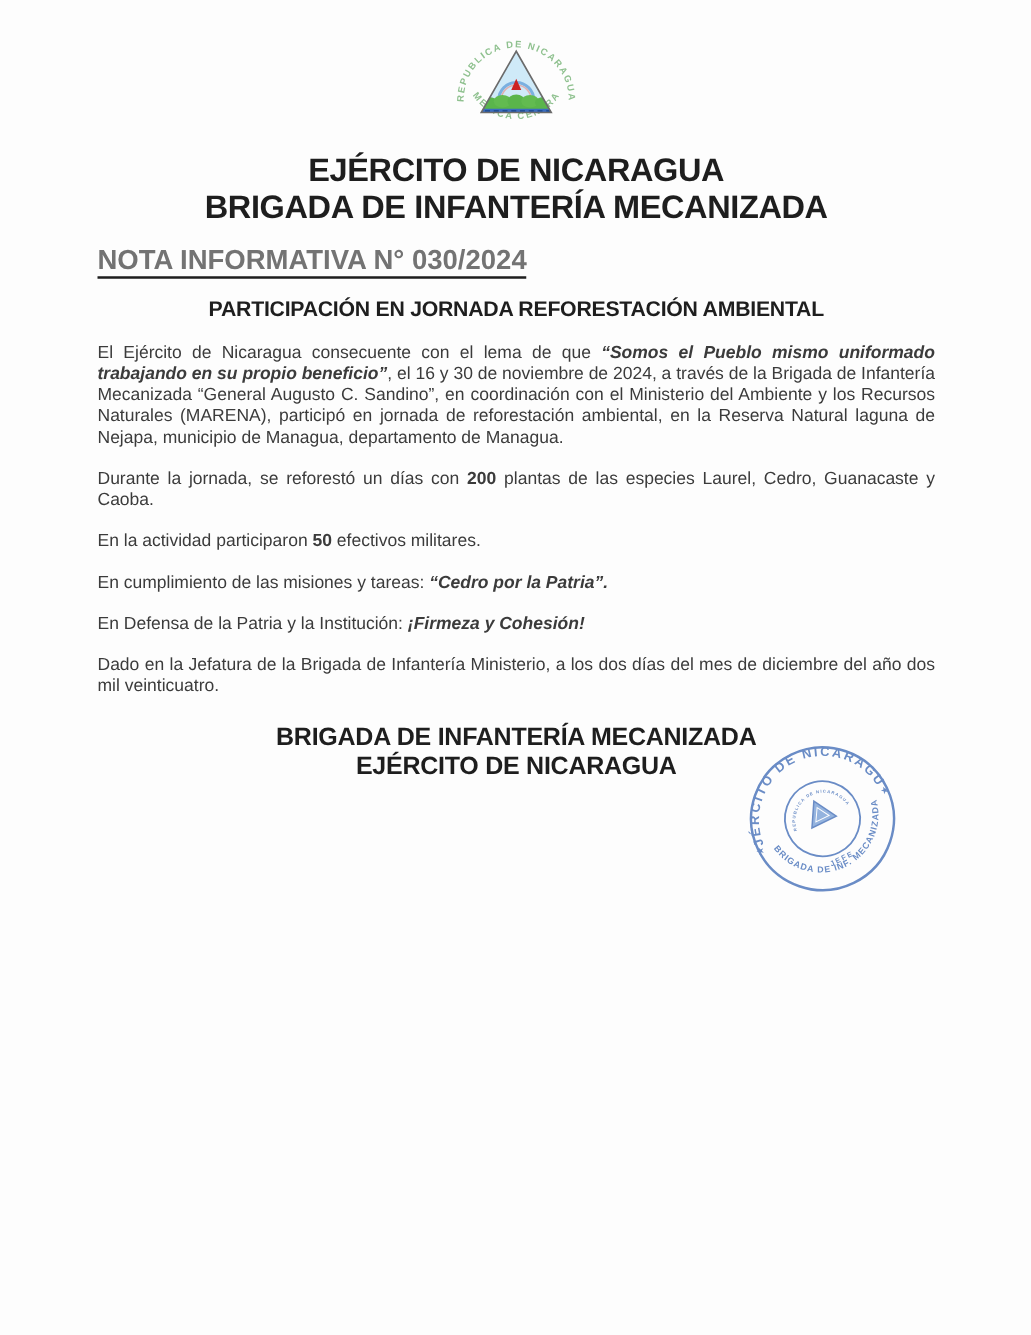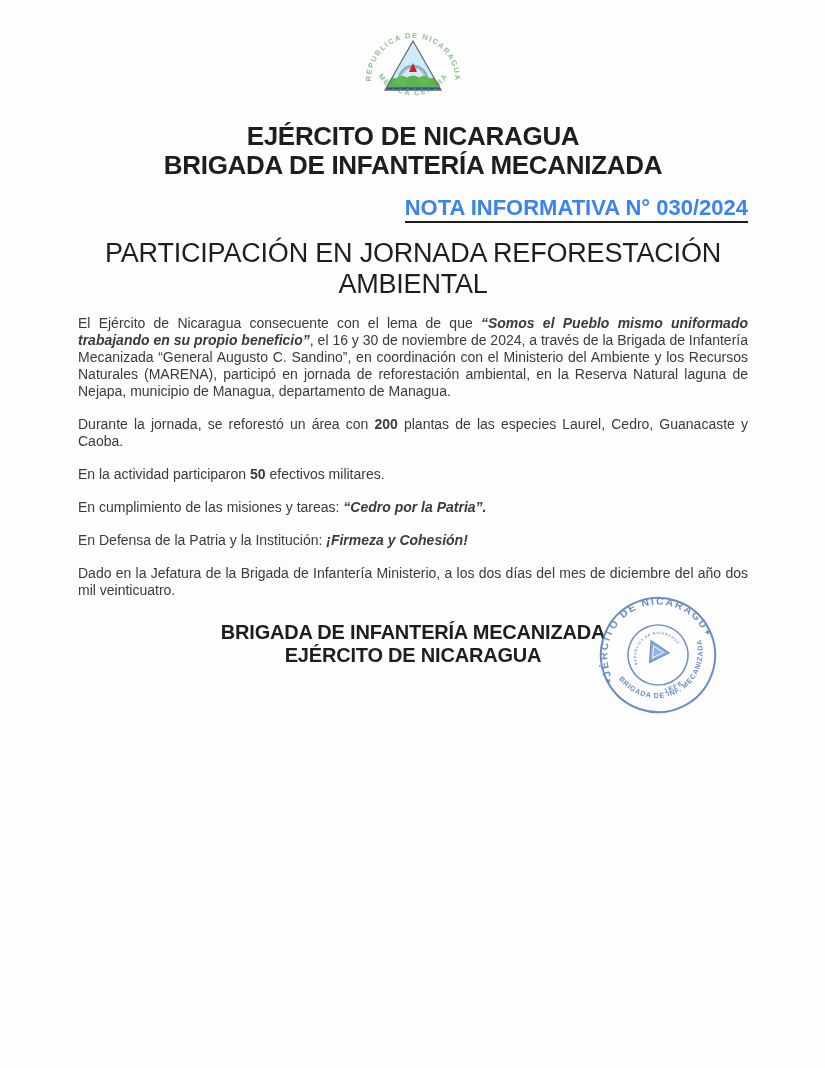--- a/index.html
+++ b/index.html
@@ -24,34 +24,34 @@
     margin-top: 4px;
     text-align: center;
     font-weight: bold;
     font-size: 26px;
     line-height: 29px;
     letter-spacing: -0.3px;
     color: #1e1e1e;
   }
   .nota-title {
     margin-top: 15px;
-    text-align: right;
+    text-align: left;
     font-weight: bold;
     font-size: 22px;
-    color: #3b82f6;
+    color: #737373;
   }
   .nota-title span {
     border-bottom: 2.5px solid #1e1e1e;
     padding-bottom: 1px;
   }
   .subject-title {
     margin-top: 17px;
     text-align: center;
-    font-weight: normal;
-    font-size: 27px;
+    font-weight: bold;
+    font-size: 17px;
     letter-spacing: -0.2px;
     color: #1e1e1e;
   }
   .para {
     margin-top: 16px;
     font-size: 14px;
     line-height: 17px;
     color: #3b3b3b;
     text-align: justify;
   }
@@ -121,21 +121,21 @@
     <div class="org-title">EJÉRCITO DE NICARAGUA</div>
     <div class="org-title" style="margin-top:0;">BRIGADA DE INFANTERÍA MECANIZADA</div>
 
     <div class="nota-title">
       <span>NOTA INFORMATIVA N° 030/2024</span>
     </div>
 
     <div class="subject-title">PARTICIPACIÓN EN JORNADA REFORESTACIÓN AMBIENTAL</div>
 
     <p class="para first"><span>El Ejército de Nicaragua consecuente con el lema de que </span><span class="seg-bi">“Somos el Pueblo mismo uniformado trabajando en su propio beneficio”</span><span>, el 16 y 30 de noviembre de 2024, a través de la Brigada de Infantería Mecanizada “General Augusto C. Sandino”, en coordinación con el Ministerio del Ambiente y los Recursos Naturales (MARENA), participó en jornada de reforestación ambiental, en la Reserva Natural laguna de Nejapa, municipio de Managua, departamento de Managua.</span></p>
-    <p class="para"><span>Durante la jornada, se reforestó un área con </span><span class="seg-b">200</span><span> plantas de las especies Laurel, Cedro, Guanacaste y Caoba.</span></p>
+    <p class="para"><span>Durante la jornada, se reforestó un días con </span><span class="seg-b">200</span><span> plantas de las especies Laurel, Cedro, Guanacaste y Caoba.</span></p>
     <p class="para"><span>En la actividad participaron </span><span class="seg-b">50</span><span> efectivos militares.</span></p>
     <p class="para"><span>En cumplimiento de las misiones y tareas: </span><span class="seg-bi">“Cedro por la Patria”.</span></p>
     <p class="para"><span>En Defensa de la Patria y la Institución: </span><span class="seg-bi">¡Firmeza y Cohesión!</span></p>
     <p class="para"><span>Dado en la Jefatura de la Brigada de Infantería Ministerio, a los dos días del mes de diciembre del año dos mil veinticuatro.</span></p>
 
     <div class="signature">
       <div>BRIGADA DE INFANTERÍA MECANIZADA</div>
       <div>EJÉRCITO DE NICARAGUA</div>
     </div>
   </div>

